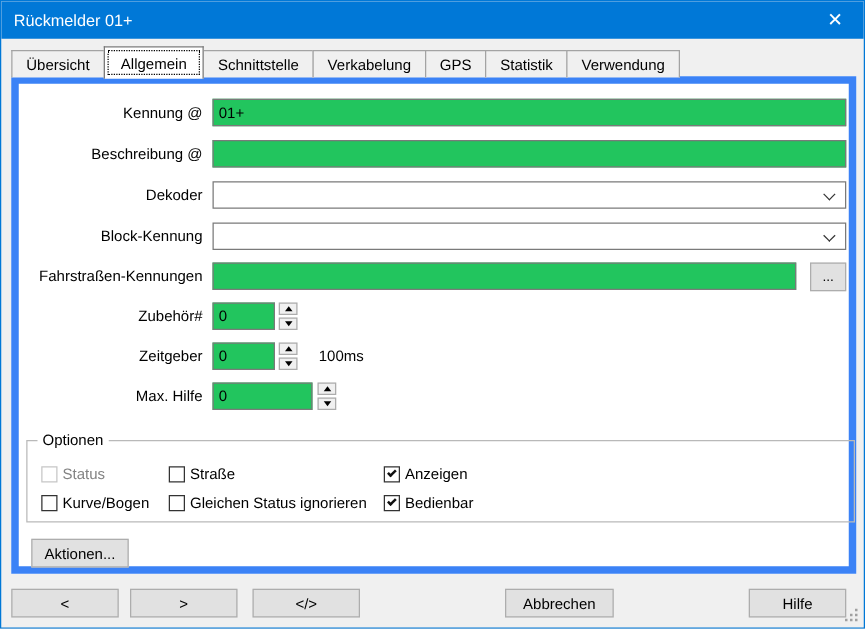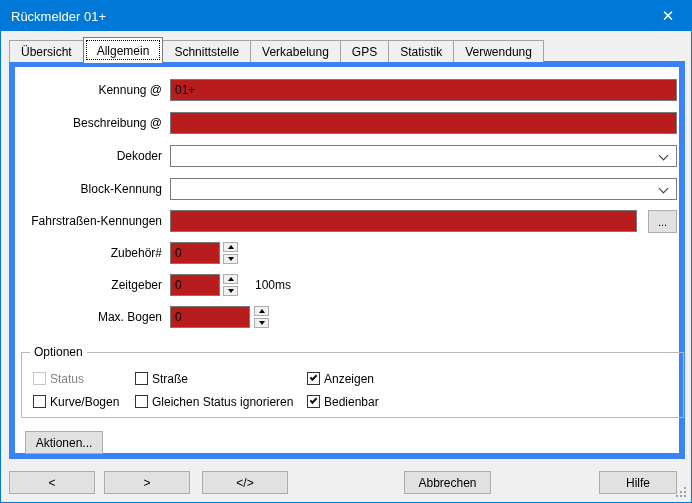--- a/index.html
+++ b/index.html
@@ -19,38 +19,38 @@
   
   .tabbar{position:absolute;left:8px;top:36px;height:25px;display:flex;align-items:flex-end;z-index:3;}
   .tab{height:22px;padding:0 11px;background:#f0f0f0;border:1px solid #a3a3a3;border-bottom:none;
     display:flex;align-items:center;margin-right:-1px;white-space:nowrap;}
   .tab.active{height:26px;background:#fff;border:1px solid #7a7a7a;border-bottom:none;
     padding:0 13px;z-index:4;outline:1px dotted #000;outline-offset:-4px;margin-bottom:-1px;}
   
   .page{position:absolute;left:8px;top:60px;width:676px;height:398px;background:#fff;
     border:6px solid #3b82f6;z-index:1;}
   .flabel{position:absolute;left:0;width:147px;text-align:right;line-height:22px;}
-  .tinput{position:absolute;height:22px;border:1px solid #7a7a7a;background:#b91c1c;
+  .tinput{position:absolute;height:22px;border:1px solid #7a7a7a;background:#22c55e;
     font-family:"Liberation Sans",sans-serif;font-size:12px;padding:0 4px;outline:none;}
   .combo{position:absolute;height:22px;border:1px solid #7a7a7a;background:#fff;}
   .chev{position:absolute;right:9px;top:6px;width:7px;height:7px;
     border-right:1px solid #333;border-bottom:1px solid #333;transform:rotate(45deg);}
   .spinner{position:absolute;width:15px;height:22px;display:flex;flex-direction:column;justify-content:space-between;}
   .spin-btn{width:15px;height:10px;border:1px solid #acacac;background:#f0f0f0;
     display:flex;align-items:center;justify-content:center;}
   .tri-up{width:0;height:0;border-left:3px solid transparent;border-right:3px solid transparent;border-bottom:4px solid #000;}
   .tri-down{width:0;height:0;border-left:3px solid transparent;border-right:3px solid transparent;border-top:4px solid #000;}
   .unit{position:absolute;line-height:22px;}
   .browse-btn{position:absolute;width:29px;height:23px;background:#e1e1e1;border:1px solid #adadad;
     font-family:"Liberation Sans",sans-serif;font-size:11px;line-height:10px;}
   
   .groupbox{position:absolute;left:6px;top:285px;width:663px;height:66px;border:1px solid #b9b9b9;}
   .legend{position:absolute;top:-8px;left:8px;background:#fff;padding:0 4px;}
   
-  .cb{position:absolute;display:flex;align-items:flex-start;height:14px;}
+  .cb{position:absolute;display:flex;align-items:center;height:14px;}
   .cb .box{width:13px;height:13px;border:1px solid #333;background:#fff;position:relative;flex:none;}
   .cb .tick{display:none;position:absolute;left:2px;top:2px;width:7px;height:4px;
     border-left:2px solid #111;border-bottom:2px solid #111;transform:rotate(-45deg);}
   .cb.checked .tick{display:block;}
   .cb.disabled .box{border-color:#c6c6c6;}
   .cb.disabled .cb-label{color:#838383;}
   .cb-label{margin-left:4px;white-space:nowrap;}
   
   .btn{position:absolute;height:23px;background:#e1e1e1;border:1px solid #adadad;
     font-family:"Liberation Sans",sans-serif;font-size:12px;color:#000;text-align:center;padding:0;}
@@ -134,21 +134,21 @@
     <div class="spinner" style="left:208px;top:207px;">
       <div class="spin-btn">
           <span class="tri-up"></span>
         </div>
       <div class="spin-btn">
           <span class="tri-down"></span>
         </div>
     </div>
     <span class="unit" style="left:240px;top:207px;">100ms</span>
 
-    <span class="flabel" style="top:239px;">Max. Bogen</span>
+    <span class="flabel" style="top:239px;">Max. Hilfe</span>
     <input class="tinput" style="left: 155px; top: 239px; width: 80px;" value="0">
     <div class="spinner" style="left:239px;top:239px;">
       <div class="spin-btn">
           <span class="tri-up"></span>
         </div>
       <div class="spin-btn">
           <span class="tri-down"></span>
         </div>
     </div>
 

